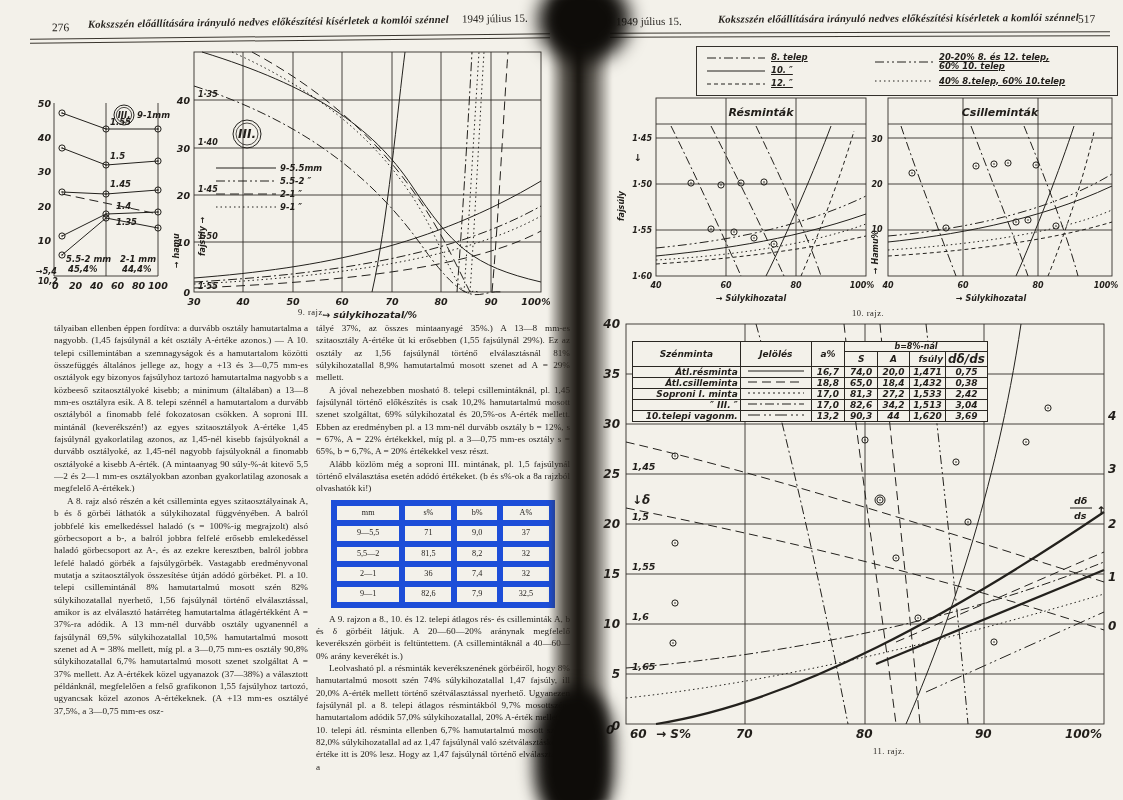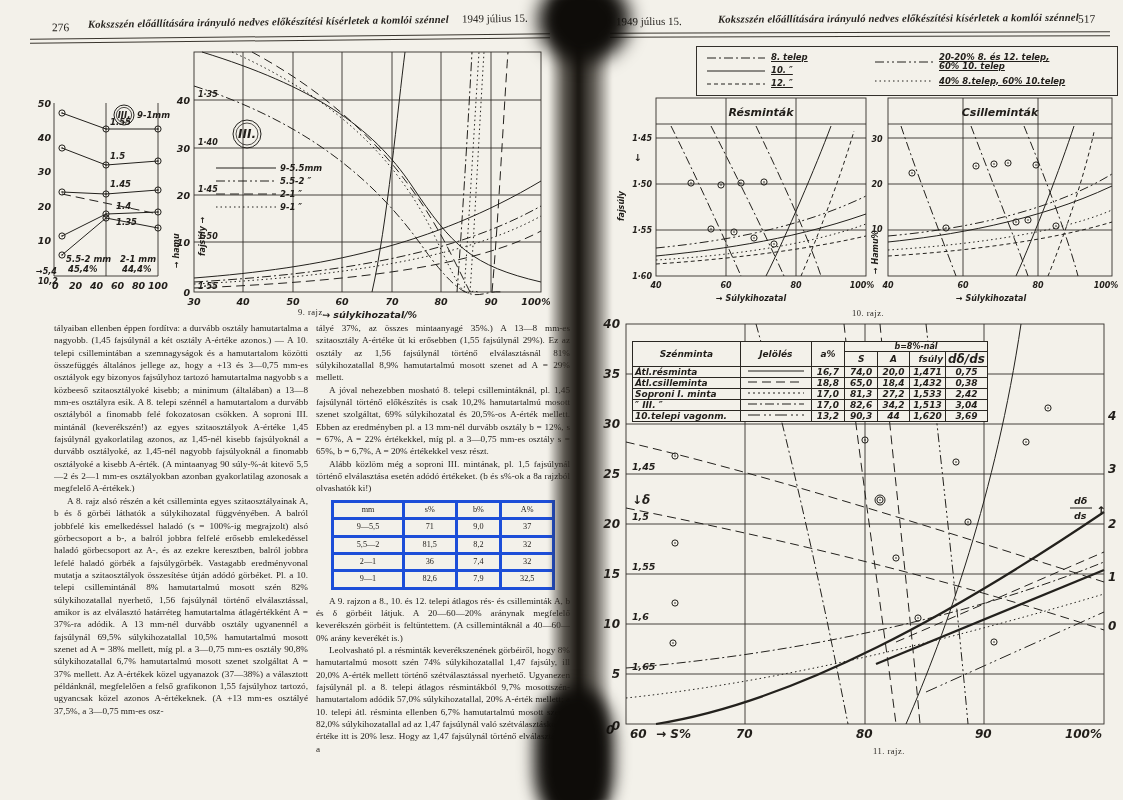--- a/index.html
+++ b/index.html
@@ -16,26 +16,26 @@
   .hdr{height:22px;font-size:11px;white-space:nowrap;}
   .hdr .num{font-size:11.5px;}
   .hdr .ttl{font-style:italic;font-weight:bold;letter-spacing:.2px;}
   .rule{height:3px;border-top:1px solid #3a362f;border-bottom:1px solid #3a362f;}
   
   .col{position:absolute;width:254px;font-size:9.2px;line-height:12.35px;text-align:justify;overflow:hidden;}
   .col p{margin:0;text-indent:13px;}
   .col p.noind{text-indent:0;}
   
   table.mini{width:224px;margin:5px auto 5px auto;border-collapse:collapse;font-size:8.2px;}
-  table.mini th,table.mini td{border:3px solid #1d4ed8;padding:1px 3px;text-align:center;font-weight:normal;}
+  table.mini th,table.mini td{border:6px solid #1d4ed8;padding:1px 3px;text-align:center;font-weight:normal;}
   table.mini tfoot td{border-top:1.4px solid #4a463f;}
   
   table.f11{border-collapse:collapse;font:italic 9px "DejaVu Sans",sans-serif;background:#f3f1ea;}
   table.f11 th,table.f11 td{border:1.2px solid #2a2722;padding:0 2px;text-align:center;font-weight:bold;color:#211e1a;}
-  table.f11 td.nm{text-align:left;}
+  table.f11 td.nm{text-align:right;}
   
   text{fill:#211e1a;}
   .chb{font:italic bold 8.5px "DejaVu Sans",sans-serif;}
   .tk{font:italic bold 9.5px "DejaVu Sans",sans-serif;}
   .tks{font:italic bold 8px "DejaVu Sans",sans-serif;}
   .big{font:italic bold 12px "DejaVu Sans",sans-serif;}
   .cap{font-size:8.5px;letter-spacing:.5px;}
   
   .s{stroke:#23211d;fill:none;stroke-width:1;}
   .s2{stroke-width:2.2;}

